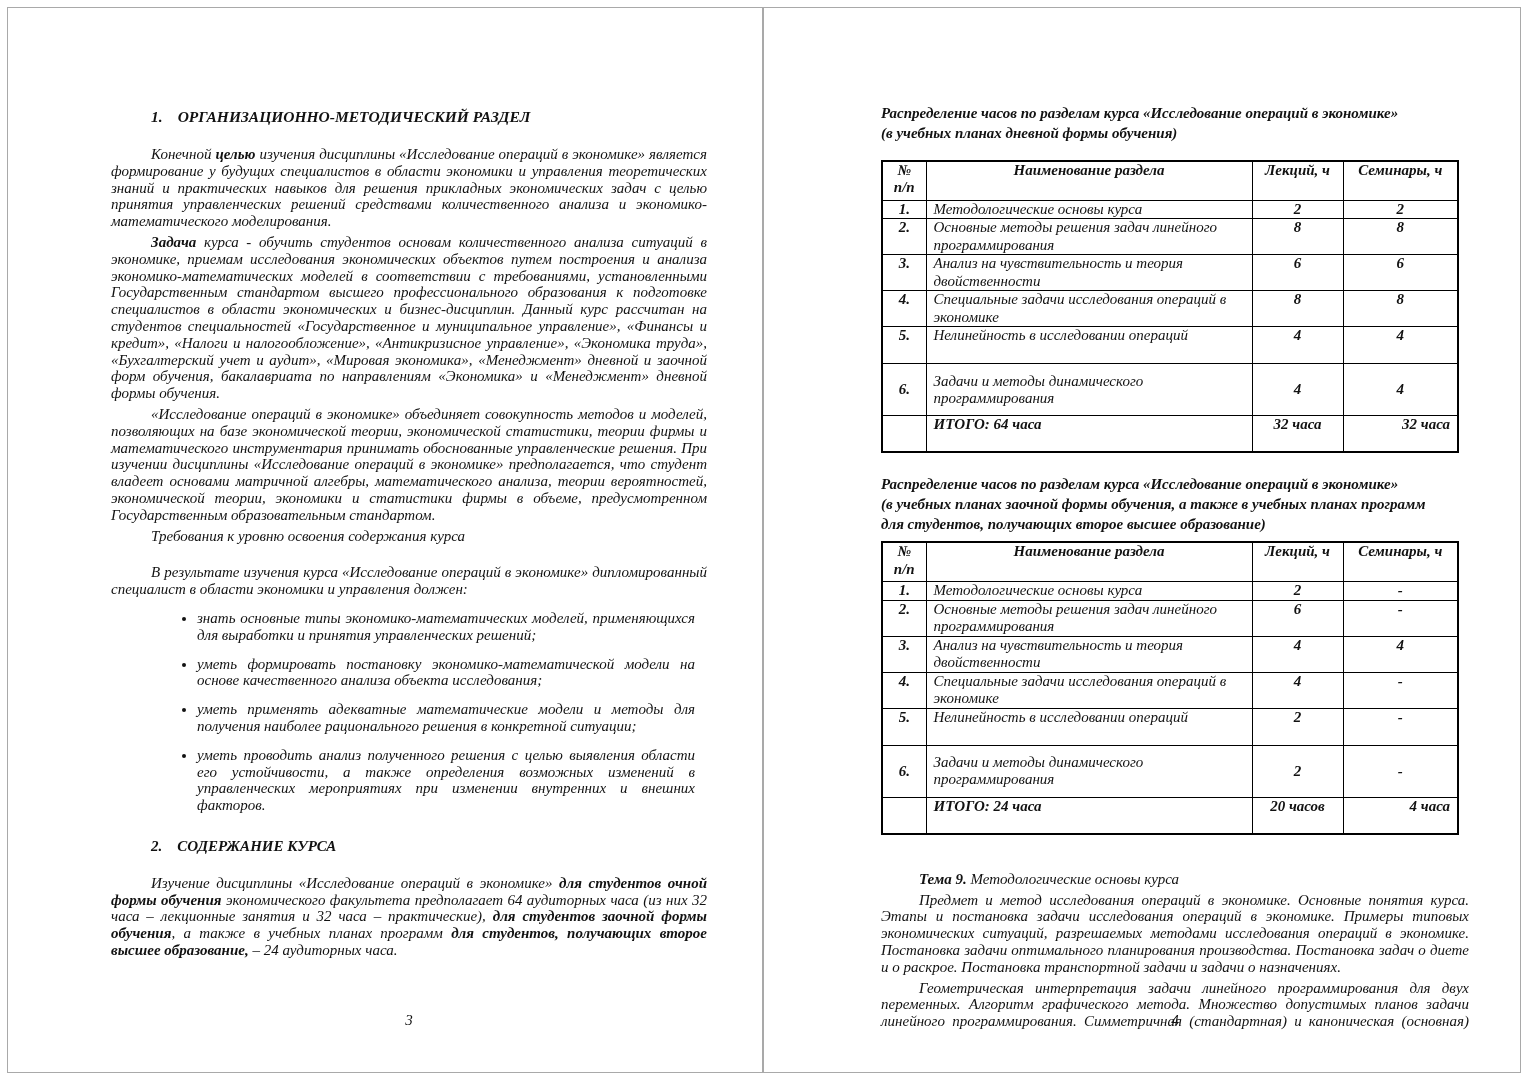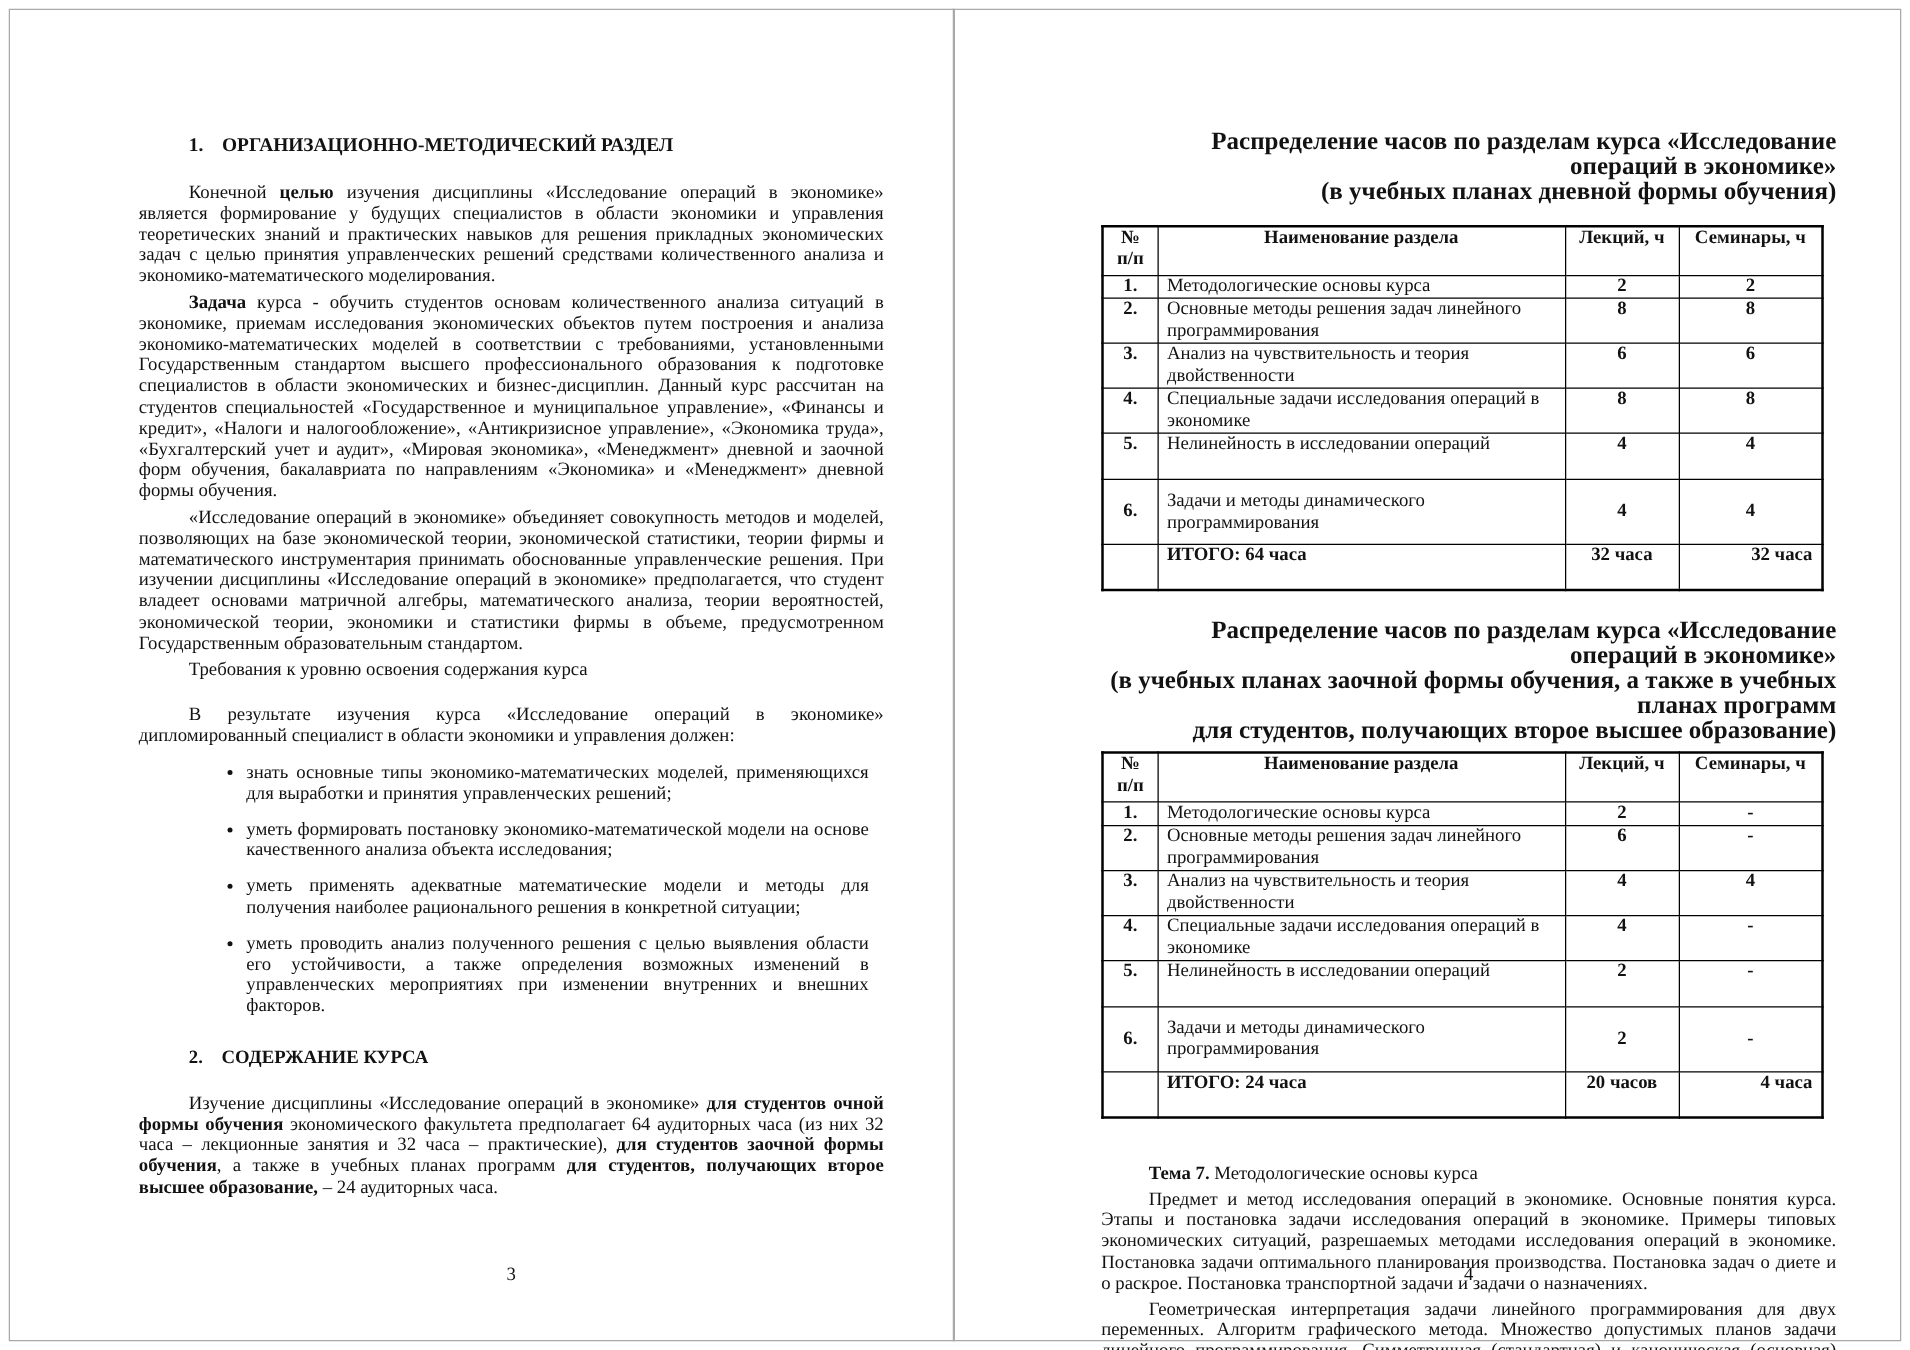--- a/index.html
+++ b/index.html
@@ -1,38 +1,38 @@
 <!DOCTYPE html>
 <html><head>
 <meta charset="utf-8">
 <style>
   html,body{margin:0;padding:0;background:#d9d9d9;}
   .canvas{position:relative;width:1528px;height:1080px;background:#ffffff;overflow:hidden;
-          font-family:"Liberation Serif","DejaVu Serif",serif;color:#121212;}
+          font-family:"Liberation Serif","DejaVu Serif",serif;color:#121212;font-style:italic;}
   .frame{position:absolute;left:7px;top:7px;right:7px;bottom:7px;border:1px solid #a9a9a9;pointer-events:none;}
   .divider{position:absolute;left:762px;top:7px;bottom:7px;width:2px;background:#a9a9a9;}
   .page{position:absolute;top:8px;height:1064px;background:#ffffff;}
   .page-left{left:8px;width:754px;}
   .page-right{left:764px;width:756px;}
 
   
   .content-l{position:absolute;left:103px;top:100px;width:596px;font-size:15px;line-height:16.8px;}
   .h-sect{margin:0 0 20px 40px;font-size:15.5px;font-weight:bold;line-height:18px;}
   .h-sect .h-num{margin-right:15px;}
   .h-sect2{margin:23px 0 20px 40px;font-size:15px;font-weight:bold;line-height:18px;}
   .h-sect2 .h-num{margin-right:15px;}
   .para{margin:0 0 4px;text-indent:40px;text-align:justify;}
   .para-bold{margin:0 0 4px;text-indent:40px;font-weight:bold;}
   .plain{margin:0 0 20px;text-indent:40px;}
   ul.blt{margin:0 0 4px;padding:0 0 0 74px;list-style:disc outside;}
   ul.blt li{margin:12px;text-align:justify;}
 
   
   .content-r{position:absolute;left:117px;top:95px;width:588px;font-size:15px;line-height:16.8px;}
-  .tbl-title{font-weight:bold;text-align:right;font-size:20px;line-height:20px;margin:0 0 17px;}
+  .tbl-title{font-weight:bold;text-align:left;font-size:15px;line-height:20px;margin:0 0 17px;}
   .tbl-title.second{margin:21px 0 7px;}
   table.hours{border-collapse:collapse;table-layout:fixed;width:576px;border:2px solid #000;}
   table.hours col.c1{width:44px;} table.hours col.c2{width:326px;}
   table.hours col.c3{width:91px;} table.hours col.c4{width:115px;}
   table.hours th,table.hours td{border:1px solid #000;padding:0 7px;vertical-align:top;
       font-size:15px;line-height:17.4px;overflow:hidden;}
   table.hours th{text-align:center;font-weight:bold;height:38px;}
   td.c-num{text-align:center;font-weight:bold;}
   td.c-name{text-align:left;}
   td.c-val{text-align:center;font-weight:bold;}
@@ -204,19 +204,19 @@
         </tr>
         <tr class="rt">
           <td class="c-num"></td>
           <td class="c-name t-name">ИТОГО: 24 часа</td>
           <td class="c-val">20 часов</td>
           <td class="t-sem">4 часа</td>
         </tr>
       </tbody>
         </table>
 
-      <p class="body-p first head"><b>Тема 7.</b><span> Методологические основы курса</span></p>
+      <p class="body-p first head"><b>Тема 9.</b><span> Методологические основы курса</span></p>
       <p class="body-p">Предмет и метод исследования операций в экономике. Основные понятия курса. Этапы и постановка задачи исследования операций в экономике. Примеры типовых экономических ситуаций, разрешаемых методами исследования операций в экономике. Постановка задачи оптимального планирования производства. Постановка задач о диете и о раскрое. Постановка транспортной задачи и задачи о назначениях.</p>
       <p class="body-p stretch">Геометрическая интерпретация задачи линейного программирования для двух переменных. Алгоритм графического метода. Множество допустимых планов задачи линейного программирования. Симметричная (стандартная) и каноническая (основная)</p>
     </div>
     <div class="pagenum pagenum-r">4</div>
   </div>
 </div>
 
 </body></html>

